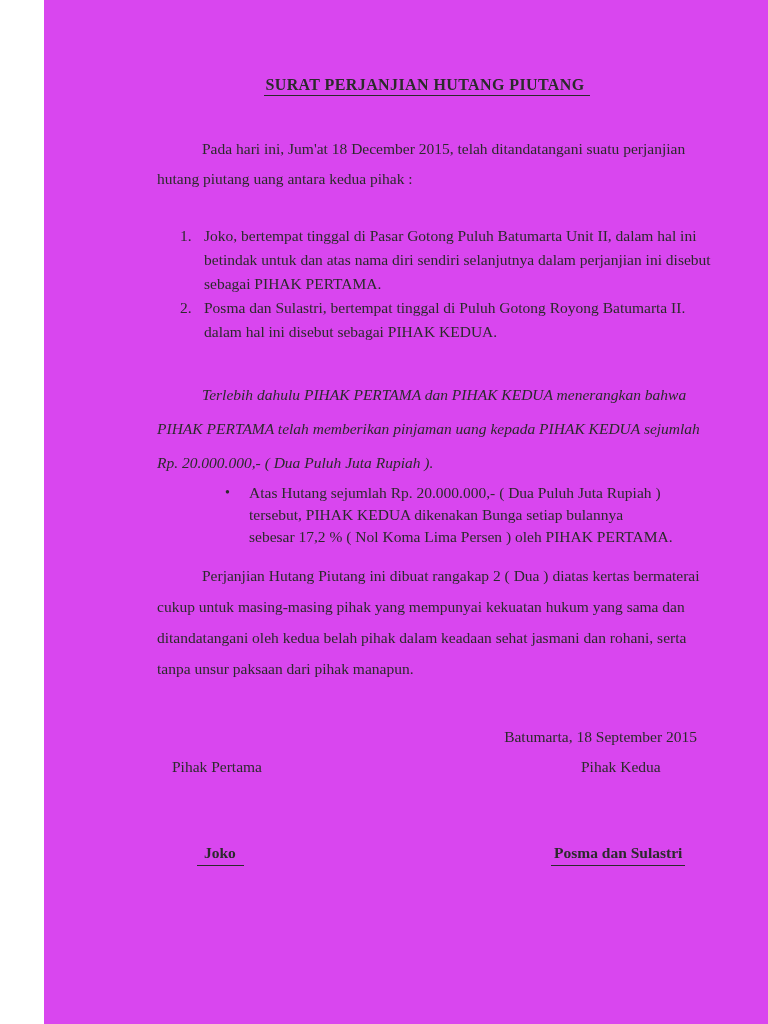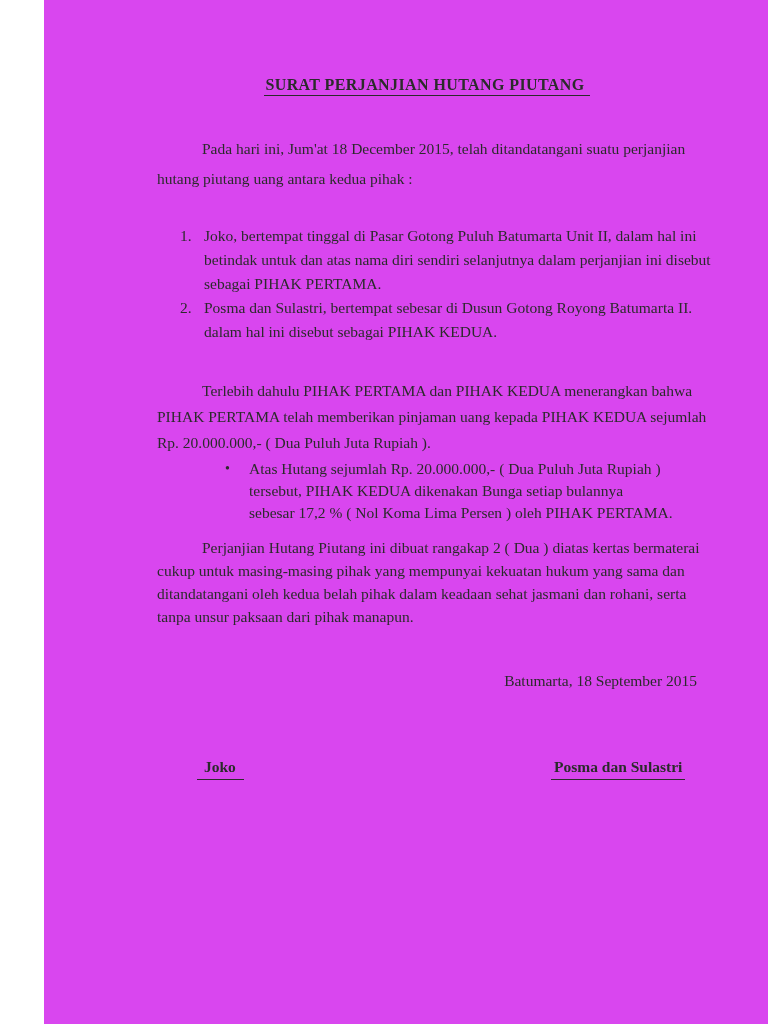--- a/index.html
+++ b/index.html
@@ -28,22 +28,22 @@
     white-space: nowrap;
   }
   .para {
     white-space: pre-line;
     width: 600px;
     line-height: 30px;
     margin: 0;
   }
   .para.indent { text-indent: 45px; }
   .opening   { margin-top: 38px; }
-  .loan      { margin-top: 34px; line-height: 26px; }
-  .closing   { margin-top: 12px; line-height: 23px; }
+  .loan      { margin-top: 34px; line-height: 34px; font-style: italic; }
+  .closing   { margin-top: 12px; line-height: 31px; }
 
   .parties { margin-top: 30px; }
   .party-row { display: flex; margin-left: 23px; line-height: 24px; }
   .party-number { width: 24px; flex: 0 0 24px; }
   .party-text { white-space: pre-line; width: 540px; }
 
   .bullet-row { display: flex; margin-left: 68px; margin-top: 2px; line-height: 22px; }
   .bullet-marker { width: 24px; flex: 0 0 24px; font-size: 14px; }
   .bullet-text { white-space: pre-line; width: 480px; }
 
@@ -77,21 +77,21 @@
 
     <div class="parties">
       <div class="party-row">
         <span class="party-number">1.</span>
         <span class="party-text">Joko, bertempat tinggal di Pasar Gotong Puluh Batumarta Unit II, dalam hal ini
 betindak untuk dan atas nama diri sendiri selanjutnya dalam perjanjian ini disebut
 sebagai PIHAK PERTAMA.</span>
       </div>
       <div class="party-row">
         <span class="party-number">2.</span>
-        <span class="party-text">Posma dan Sulastri, bertempat sebesar di Dusun Gotong Royong Batumarta II.
+        <span class="party-text">Posma dan Sulastri, bertempat tinggal di Puluh Gotong Royong Batumarta II.
 dalam hal ini disebut sebagai PIHAK KEDUA.</span>
       </div>
     </div>
 
     <p class="para indent loan">Terlebih dahulu PIHAK PERTAMA dan PIHAK KEDUA menerangkan bahwa
 PIHAK PERTAMA telah memberikan pinjaman uang kepada PIHAK KEDUA sejumlah
 Rp. 20.000.000,- ( Dua Puluh Juta Rupiah ).</p>
 
     <div class="bullet-row">
       <span class="bullet-marker">•</span>
@@ -100,20 +100,24 @@
 sebesar 17,2 % ( Nol Koma Lima Persen ) oleh PIHAK PERTAMA.</span>
     </div>
 
     <p class="para indent closing">Perjanjian Hutang Piutang ini dibuat rangakap 2 ( Dua ) diatas kertas bermaterai
 cukup untuk masing-masing pihak yang mempunyai kekuatan hukum yang sama dan
 ditandatangani oleh kedua belah pihak dalam keadaan sehat jasmani dan rohani, serta
 tanpa unsur paksaan dari pihak manapun.</p>
 
     <div class="sig">
       <div class="sig-date">Batumarta, 18 September 2015</div>
+      <div class="sig-row">
+        <span class="sig-left-label">Pihak Pertama</span>
+        <span class="sig-right-label">Pihak Kedua</span>
+      </div>
       <div class="sig-row names">
         <span class="sig-name sig-name-left">Joko</span>
         <span class="sig-name sig-name-right">Posma dan Sulastri</span>
       </div>
     </div>
 
   </div>
 </div>
 
 </body></html>

